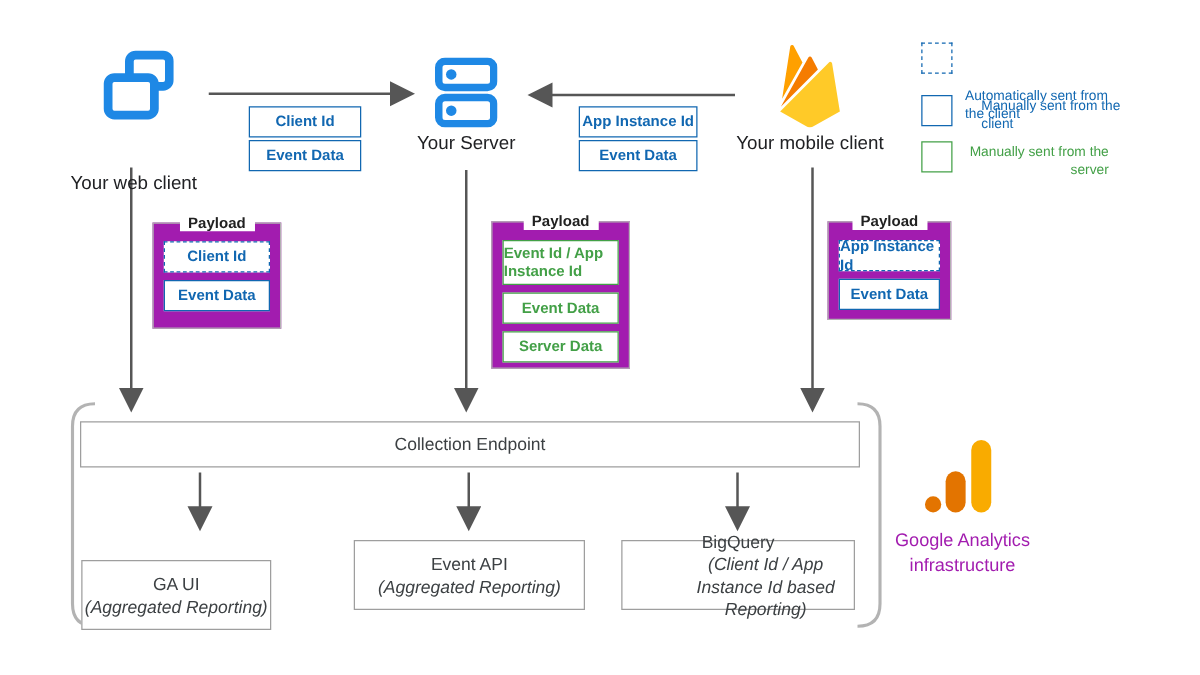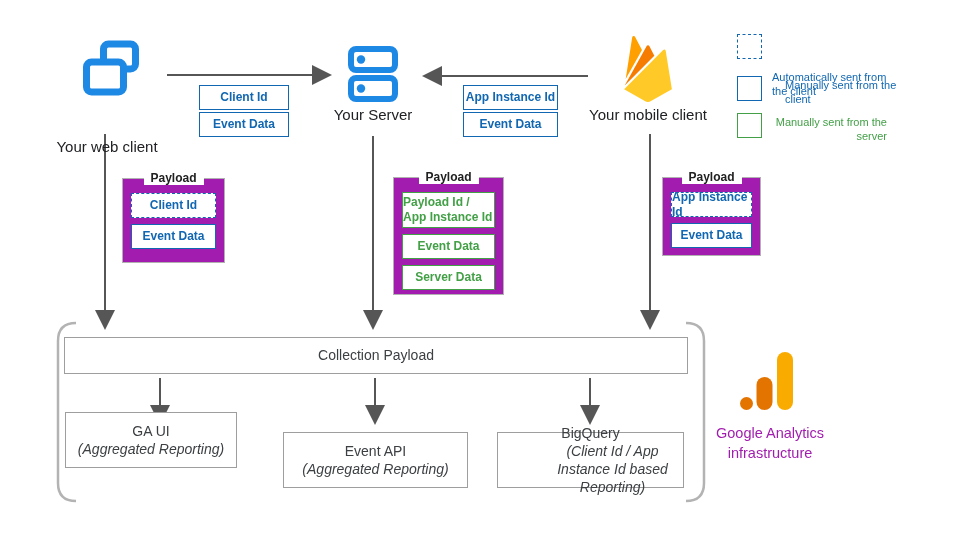--- a/index.html
+++ b/index.html
@@ -104,36 +104,36 @@
   </div>
 
   <div class="abs payload" style="left:122px;top:178px;width:103px;height:85px;">
     <span class="payload-title">Payload</span>
     <div class="tag blue-dashed">Client Id</div>
     <div class="tag blue">Event Data</div>
   </div>
 
   <div class="abs payload" style="left:393px;top:177px;width:111px;height:118px;">
     <span class="payload-title">Payload</span>
-    <div class="tag green tall">Payload Id / App Instance Id</div>
+    <div class="tag green tall">Event Id / App Instance Id</div>
     <div class="tag green">Event Data</div>
     <div class="tag green">Server Data</div>
   </div>
 
   <div class="abs payload" style="left:662px;top:177px;width:99px;height:79px;">
     <span class="payload-title">Payload</span>
     <div class="tag blue-dashed">App Instance Id</div>
     <div class="tag blue">Event Data</div>
   </div>
 
   <div class="abs bigbox" style="left:64px;top:337px;width:624px;height:37px;">
-    <span>Collection Payload</span>
+    <span>Collection Endpoint</span>
   </div>
 
-  <div class="abs bigbox" style="left:65px;top:412px;width:172px;height:56px;">
+  <div class="abs bigbox" style="left:65px;top:448px;width:152px;height:56px;">
     <span>GA UI</span>
     <span class="subtitle">(Aggregated Reporting)</span>
   </div>
   <div class="abs bigbox" style="left:283px;top:432px;width:185px;height:56px;">
     <span>Event API</span>
     <span class="subtitle">(Aggregated Reporting)</span>
   </div>
   <div class="abs bigbox" style="left:497px;top:432px;width:187px;height:56px;">
     <span>BigQuery</span>
     <span class="subtitle" style="max-width:176px;margin-left:44px;">(Client Id / App Instance Id based Reporting)</span>

